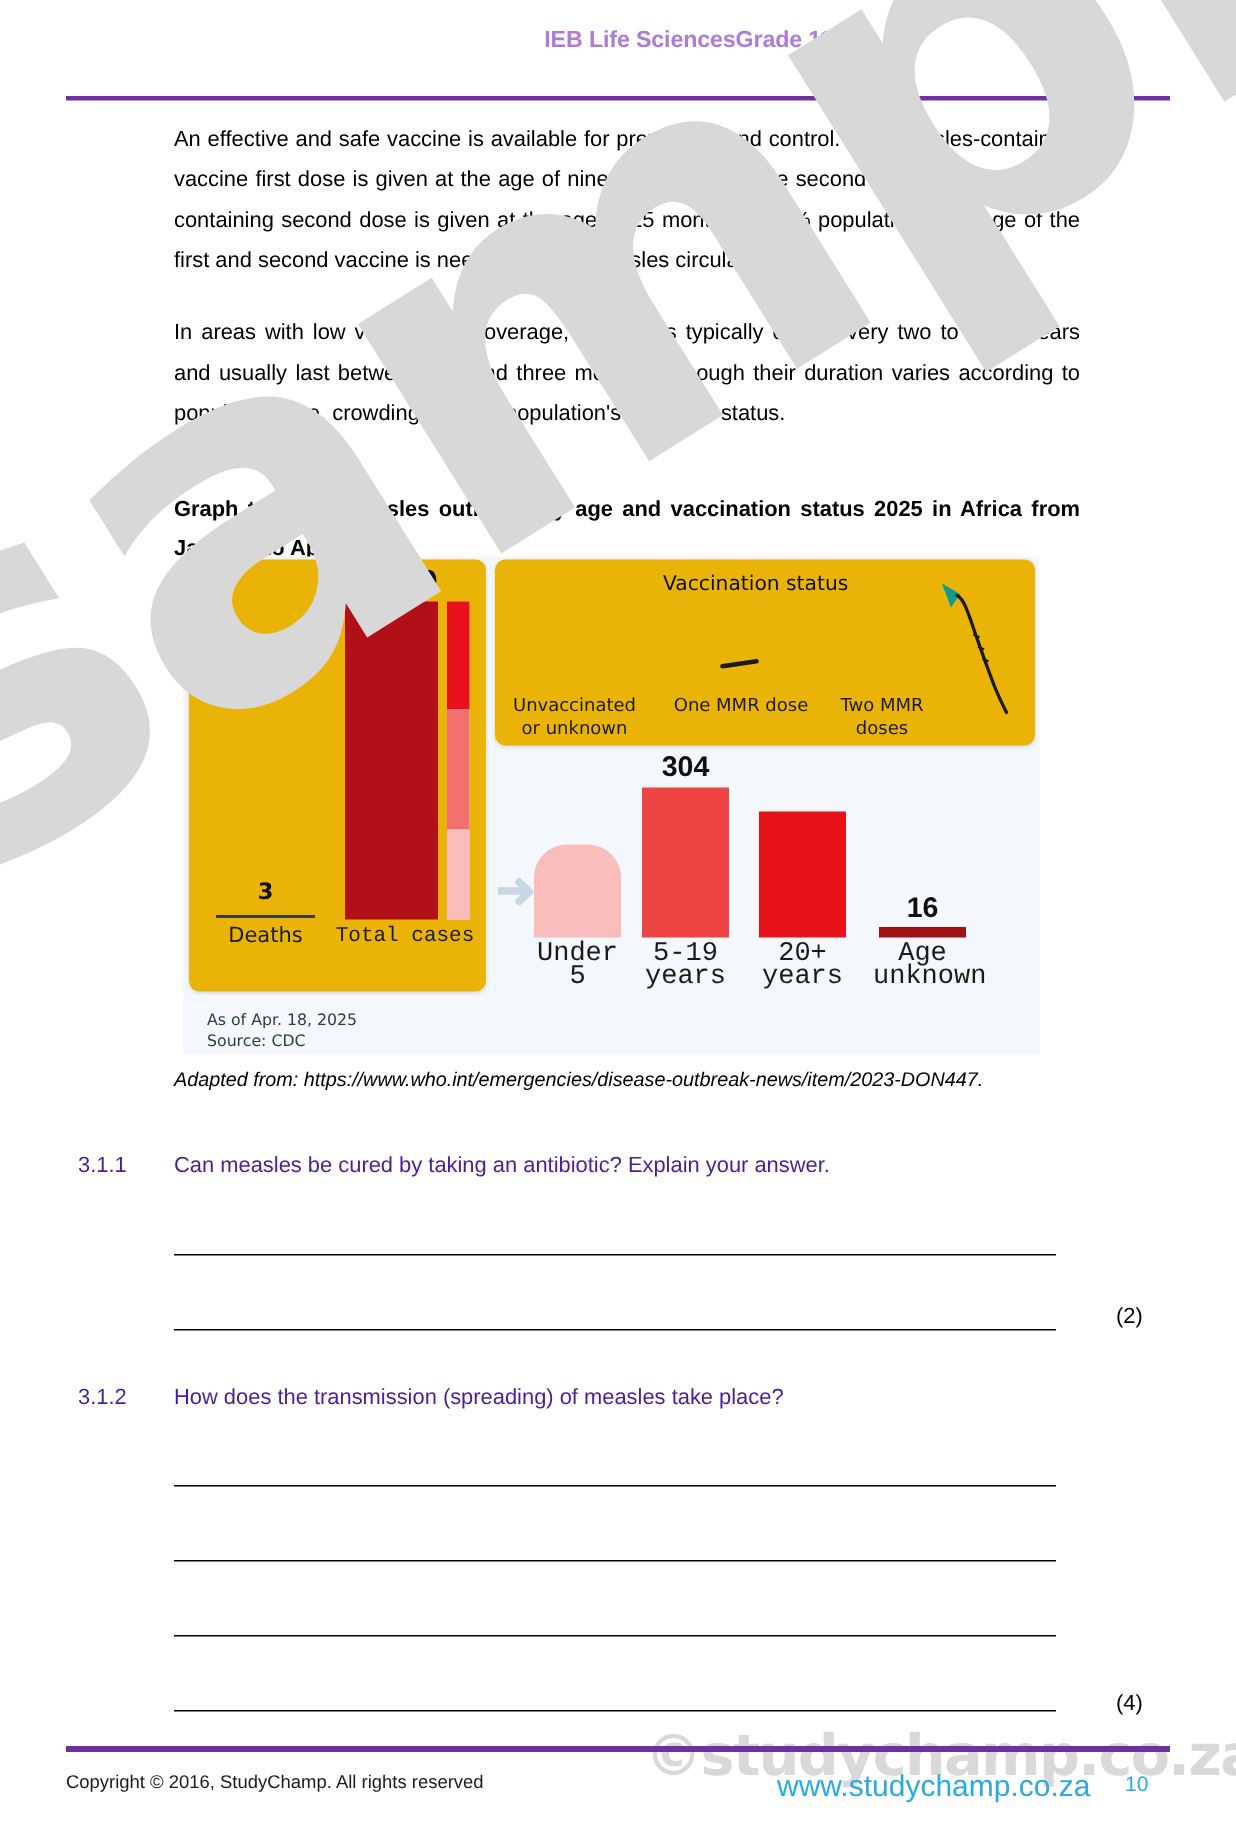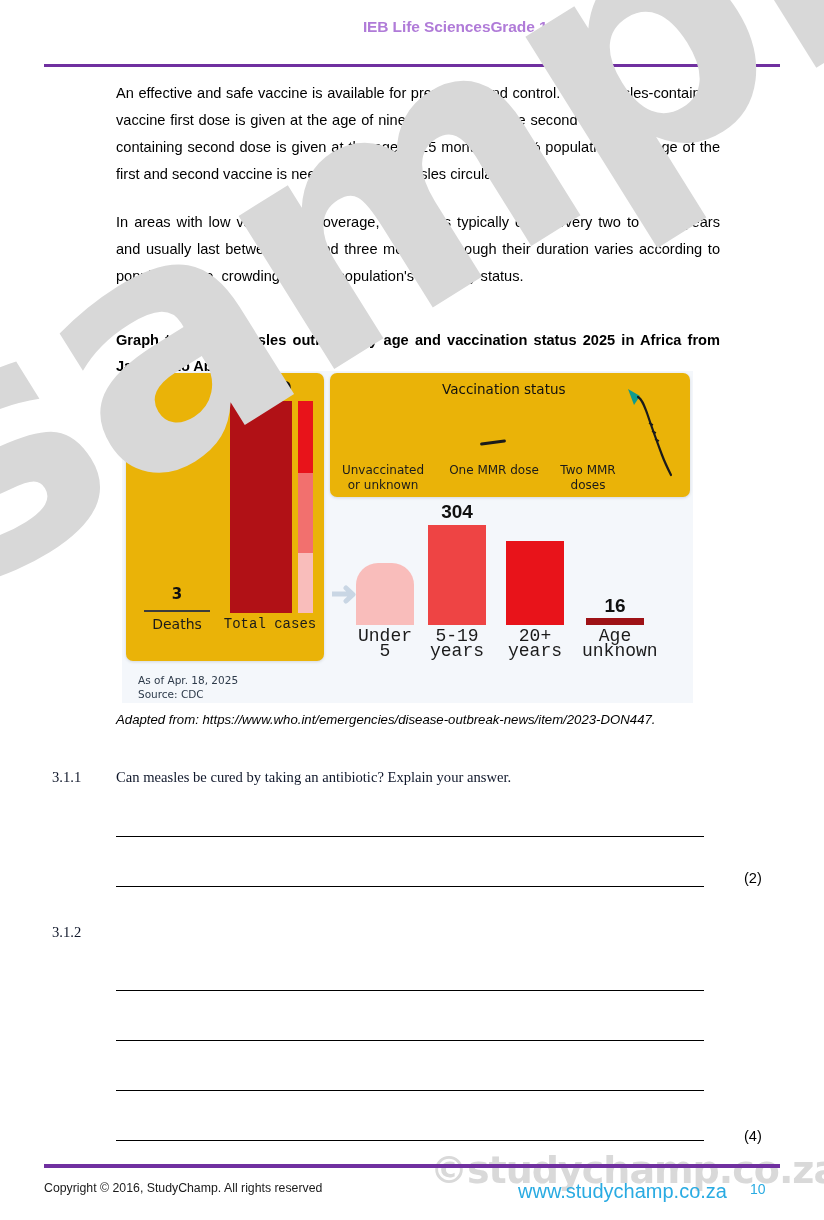--- a/index.html
+++ b/index.html
@@ -294,23 +294,22 @@
     font-size: 13.2px;
     font-style: italic;
     color: #000;
     white-space: nowrap;
   }
 
   
   .q {
     position: absolute;
     font-size: 14.6px;
-    color: #0f172a;
+    color: #4c1d95;
     line-height: 22px;
-    font-family: Liberation Serif, serif;
   }
   .q-num { position: absolute; left: 52px; }
   .q-text { position: absolute; left: 116px; }
   .marks {
     position: absolute;
     left: 744px;
     font-size: 14.6px;
     color: #000;
   }
   .ansline {
@@ -470,20 +469,21 @@
 
   <div class="caption">Adapted from: https://www.who.int/emergencies/disease-outbreak-news/item/2023-DON447.</div>
 
   <div class="q q-num" style="top:766px;">3.1.1</div>
   <div class="q q-text" style="top:766px;">Can measles be cured by taking an antibiotic? Explain your answer.</div>
   <div class="ansline" style="top:836px;"></div>
   <div class="ansline" style="top:886px;"></div>
   <div class="marks" style="top:870px;">(2)</div>
 
   <div class="q q-num" style="top:921px;">3.1.2</div>
+  <div class="q q-text" style="top:921px;">How does the transmission (spreading) of measles take place?</div>
   <div class="ansline" style="top:990px;"></div>
   <div class="ansline" style="top:1040px;"></div>
   <div class="ansline" style="top:1090px;"></div>
   <div class="ansline" style="top:1140px;"></div>
   <div class="marks" style="top:1128px;">(4)</div>
 
   <div class="wm-sample">sample</div>
   <div class="wm-url">©studychamp.co.za</div>
 
   <div class="footer-rule"></div>

